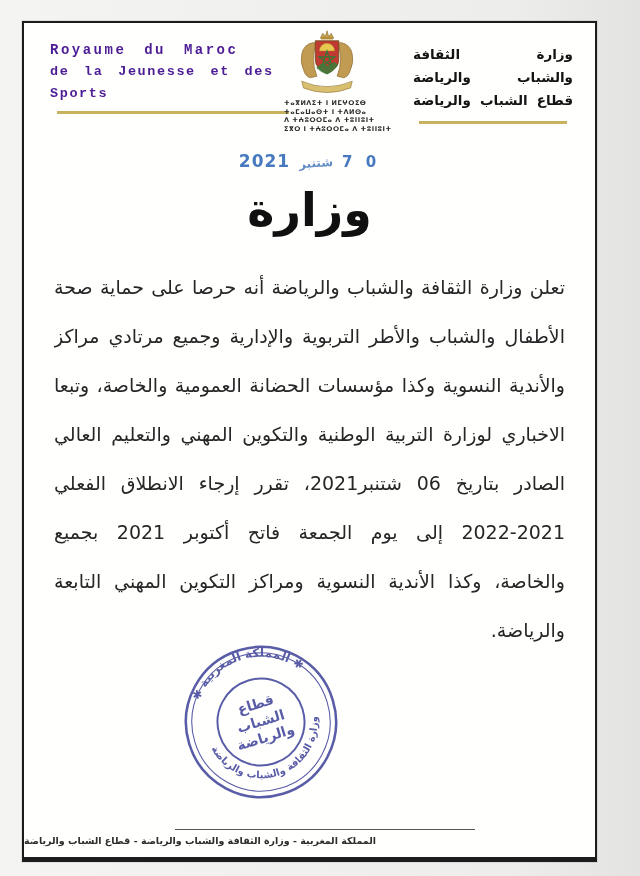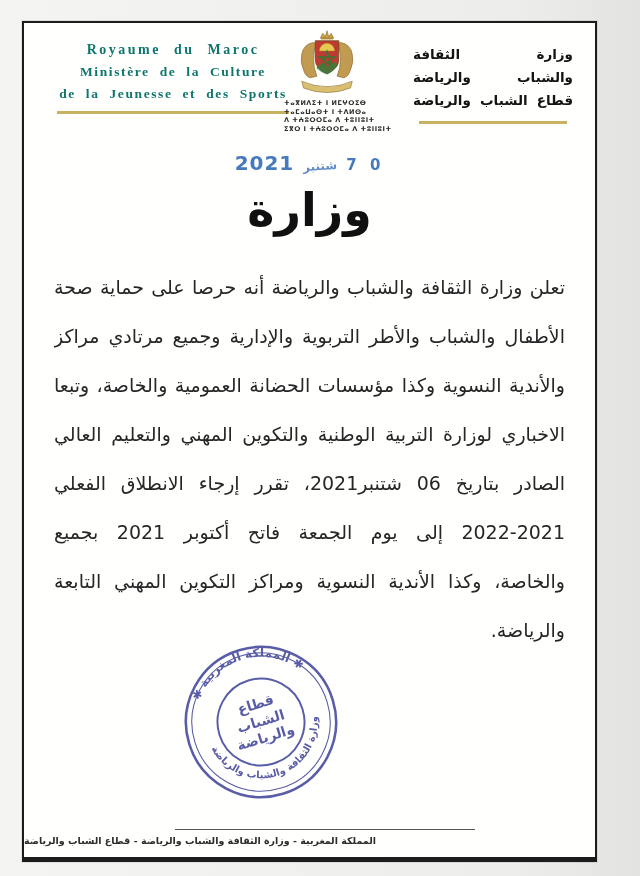--- a/index.html
+++ b/index.html
@@ -9,22 +9,22 @@
     font-family:"DejaVu Sans",sans-serif;
   }
   .document{
     position:absolute;left:22px;top:21px;width:575px;height:841px;
     box-sizing:border-box;background:#fffffe;
     border:2px solid #1c1c1c;border-bottom-width:5px;
     box-shadow:0 0 0 1px rgba(0,0,0,.08);
   }
   
   .hdr-left{
-    position:absolute;left:26px;top:16px;width:246px;text-align:center;
-    color:#0f766e;font-family:Liberation Serif, serif;
+    position:absolute;left:26px;top:16px;width:246px;
+    color:#4c1d95;font-family:Liberation Mono, monospace;
   }
   .hdr-left .l1{font-size:14px;font-weight:bold;letter-spacing:2.5px;word-spacing:7px;line-height:22px;}
   .hdr-left .l2,.hdr-left .l3{font-size:13.5px;font-weight:bold;letter-spacing:1.6px;word-spacing:5px;line-height:22px;}
   .hdr-left .l4{font-size:13px;font-weight:bold;letter-spacing:0;line-height:21px;}
   .gold-rule{height:3px;background:#c7b35f;border:0;margin:6px auto 0;}
   .rule-left{width:232px;}
   .rule-right{width:148px;margin-top:9px;}
   .hdr-center{position:absolute;left:260px;top:6px;width:108px;text-align:left;}
   .tifinagh{margin-top:2px;font-size:6.5px;line-height:8.5px;font-weight:bold;color:#2e2e2e;letter-spacing:.5px;}
   .hdr-right{
@@ -32,21 +32,21 @@
   }
   .hdr-right .ar-line{font-size:13.5px;font-weight:bold;line-height:23px;text-align:justify;text-align-last:justify;}
   
   .date-stamp{
     position:absolute;top:128px;left:0;width:100%;display:flex;direction:rtl;
     justify-content:center;gap:9px;align-items:baseline;
     color:#4679bd;font-weight:bold;margin-left:0;
   }
   .date-stamp .day{font-size:15px;letter-spacing:4px;text-align:center;}
   .date-stamp .month{font-size:12px;opacity:.85;transform:rotate(-4deg);}
-  .date-stamp .year{font-size:20px;letter-spacing:1px;}
+  .date-stamp .year{font-size:17px;letter-spacing:1px;}
   
   .title{
     position:absolute;top:160px;left:0;width:100%;text-align:center;
     font-size:46px;font-weight:bold;color:#101010;direction:rtl;
   }
   
   .body-text{
     position:absolute;top:240px;right:30px;left:30px;direction:rtl;color:#262626;
   }
   .body-line{
@@ -66,21 +66,20 @@
   .footer-rule{width:300px;height:1px;background:#555;border:0;margin:0 auto 4px;transform:translateX(15px);}
   .footer .f-line{font-size:9.5px;font-weight:bold;line-height:13.5px;}
 </style>
 </head>
 <body>
 
 <div class="document">
 
   <div class="hdr-left">
     <div class="l1">Royaume du Maroc</div>
-    <div class="l2">Ministère de la Culture</div>
     <div class="l3">de la Jeunesse et des Sports</div>
     <div class="gold-rule rule-left"></div>
   </div>
 
   <div class="hdr-center">
     <svg width="86" height="64" viewBox="0 0 100 76">
 
       <path d="M42,11 l3,-6 3,4 2,-7 2,7 3,-4 3,6 z" fill="#c9a24a" stroke="#7a5c20" stroke-width="0.6"></path>
       <rect x="43" y="10" width="14" height="2.4" fill="#b08a34"></rect>
 

